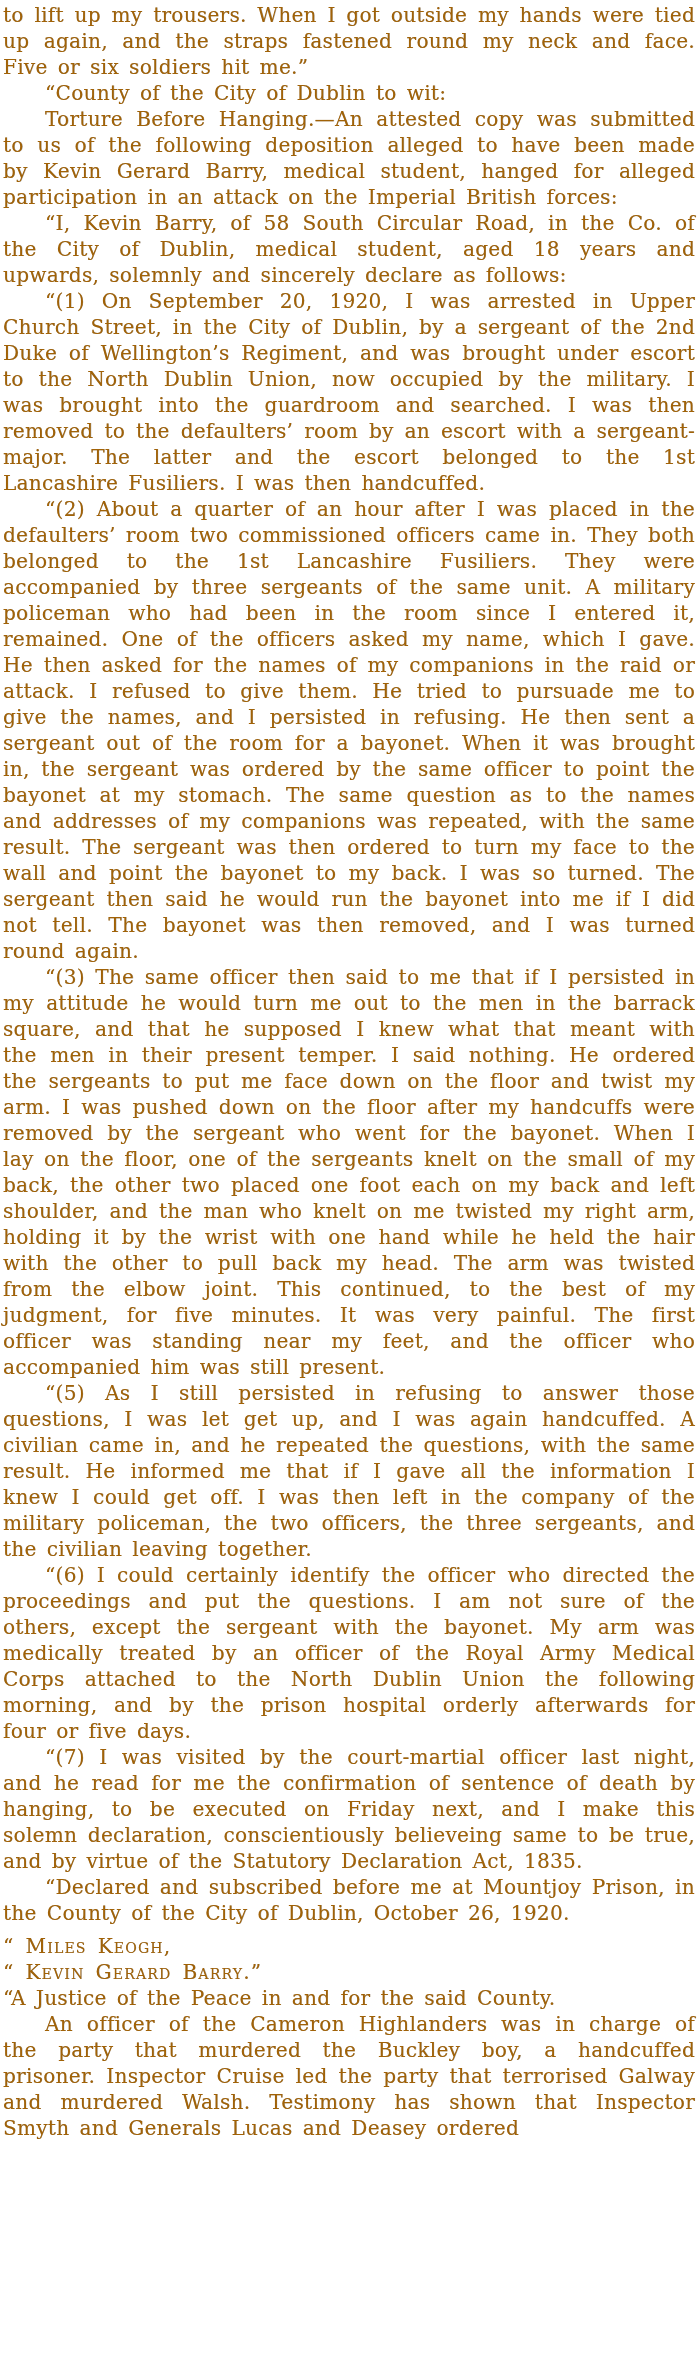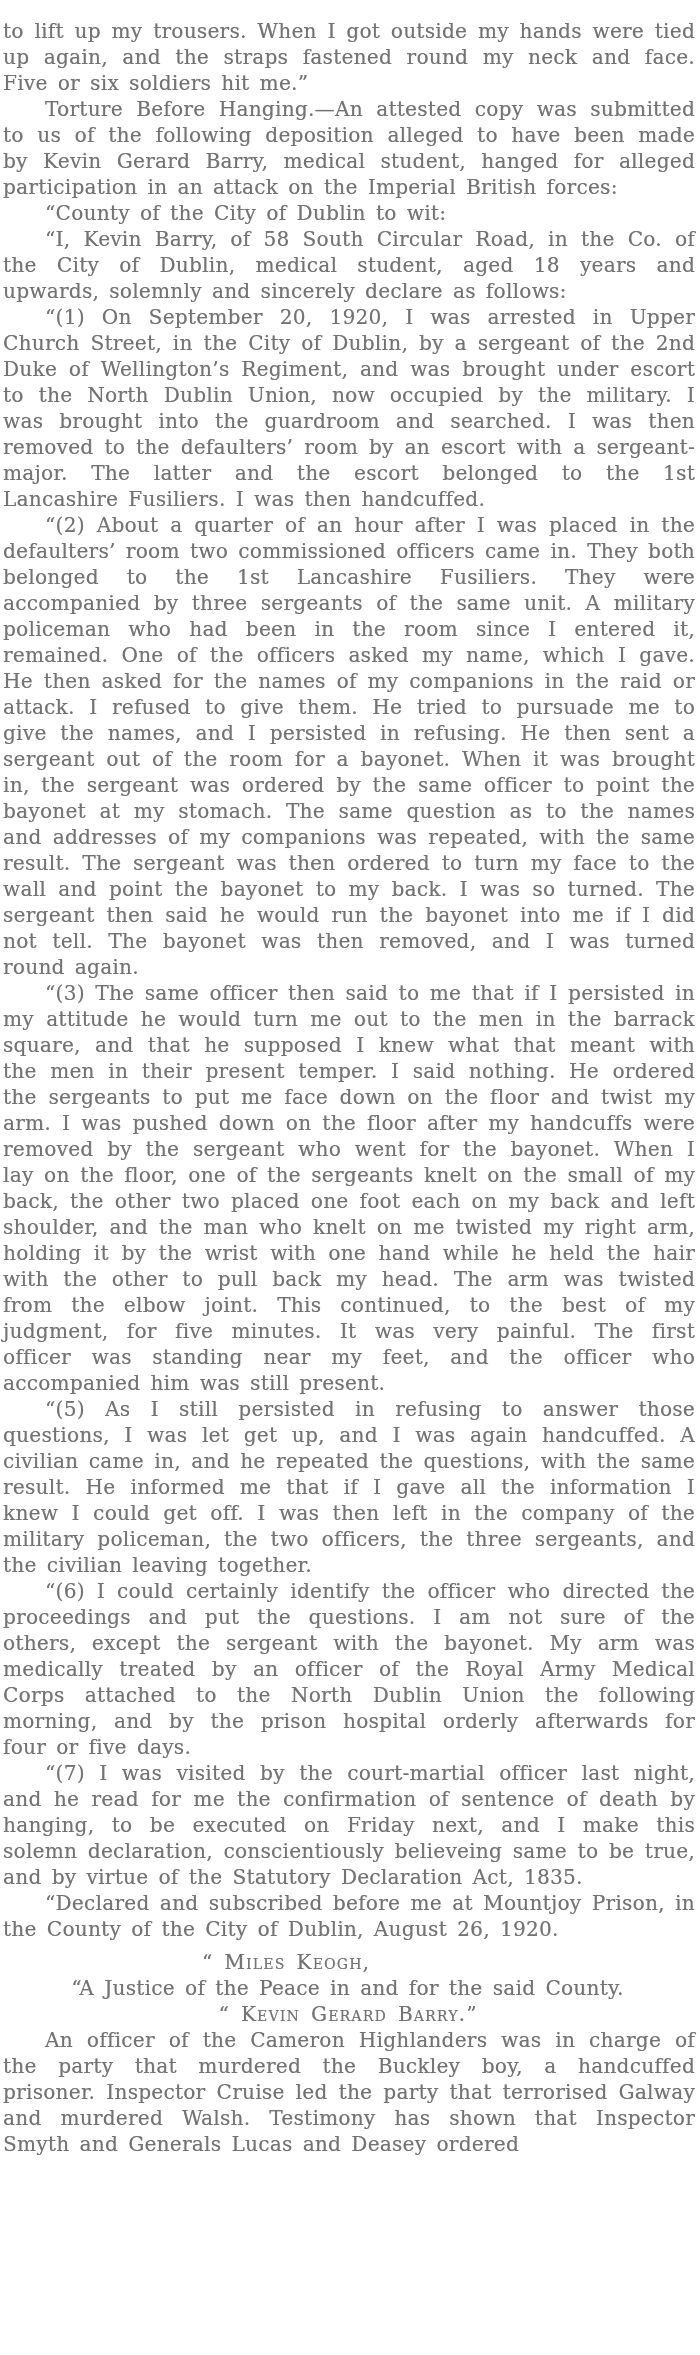--- a/index.html
+++ b/index.html
@@ -7,42 +7,42 @@
     padding: 0;
     background: #ffffff;
   }
   .page {
     position: relative;
     box-sizing: border-box;
     width: 700px;
     height: 2355px;
     overflow: hidden;
     background: #ffffff;
-    padding: 18px 5px 0 3px;
+    padding: 2px 5px 0 3px;
     font-family: "DejaVu Serif", "Liberation Serif", serif;
     font-size: 20px;
     line-height: 26px;
-    color: #737373;
+    color: #a16207;
     text-align: justify;
     letter-spacing: 0.3px;
     word-spacing: 3.5px;
     text-shadow: 0.3px 0.3px 0 rgba(20,18,16,0.35);
   }
   .page p {
     margin: 0;
     text-indent: 42px;
   }
   .page p.noindent {
     text-indent: 0;
   }
   .sig-block {
     margin-top: 7px;
   }
   .sig-line {
-    text-align: center;
+    text-align: left;
     text-indent: 0;
   }
   .smallcaps {
     font-variant: small-caps;
     letter-spacing: 1.2px;
   }
   .sig-keogh {
     padding-right: 126px;
   }
   .sig-justice {
@@ -53,31 +53,31 @@
   }
   .after-sig {
     margin-top: 26px;
   }
 </style>
 </head>
 <body>
 
 <div class="page">
   <p class="noindent">to lift up my trousers. When I got outside my hands were tied up again, and the straps fastened round my neck and face. Five or six soldiers hit me.”</p>
+  <p>“County of the City of Dublin to wit:</p>
   <p>Torture Before Hanging.—An attested copy was submitted to us of the following deposition alleged to have been made by Kevin Gerard Barry, medical student, hanged for alleged participation in an attack on the Imperial British forces:</p>
-  <p>“County of the City of Dublin to wit:</p>
   <p>“I, Kevin Barry, of 58 South Circular Road, in the Co. of the City of Dublin, medical student, aged 18 years and upwards, solemnly and sincerely declare as follows:</p>
   <p>“(1) On September 20, 1920, I was arrested in Upper Church Street, in the City of Dublin, by a sergeant of the 2nd Duke of Wellington’s Regiment, and was brought under escort to the North Dublin Union, now occupied by the military. I was brought into the guardroom and searched. I was then removed to the defaulters’ room by an escort with a sergeant-major. The latter and the escort belonged to the 1st Lancashire Fusiliers. I was then handcuffed.</p>
   <p>“(2) About a quarter of an hour after I was placed in the defaulters’ room two commissioned officers came in. They both belonged to the 1st Lancashire Fusiliers. They were accompanied by three sergeants of the same unit. A military policeman who had been in the room since I entered it, remained. One of the officers asked my name, which I gave. He then asked for the names of my companions in the raid or attack. I refused to give them. He tried to pursuade me to give the names, and I persisted in refusing. He then sent a sergeant out of the room for a bayonet. When it was brought in, the sergeant was ordered by the same officer to point the bayonet at my stomach. The same question as to the names and addresses of my companions was repeated, with the same result. The sergeant was then ordered to turn my face to the wall and point the bayonet to my back. I was so turned. The sergeant then said he would run the bayonet into me if I did not tell. The bayonet was then removed, and I was turned round again.</p>
   <p>“(3) The same officer then said to me that if I persisted in my attitude he would turn me out to the men in the barrack square, and that he supposed I knew what that meant with the men in their present temper. I said nothing. He ordered the sergeants to put me face down on the floor and twist my arm. I was pushed down on the floor after my handcuffs were removed by the sergeant who went for the bayonet. When I lay on the floor, one of the sergeants knelt on the small of my back, the other two placed one foot each on my back and left shoulder, and the man who knelt on me twisted my right arm, holding it by the wrist with one hand while he held the hair with the other to pull back my head. The arm was twisted from the elbow joint. This continued, to the best of my judgment, for five minutes. It was very painful. The first officer was standing near my feet, and the officer who accompanied him was still present.</p>
   <p>“(5) As I still persisted in refusing to answer those questions, I was let get up, and I was again handcuffed. A civilian came in, and he repeated the questions, with the same result. He informed me that if I gave all the information I knew I could get off. I was then left in the company of the military policeman, the two officers, the three sergeants, and the civilian leaving together.</p>
   <p>“(6) I could certainly identify the officer who directed the proceedings and put the questions. I am not sure of the others, except the sergeant with the bayonet. My arm was medically treated by an officer of the Royal Army Medical Corps attached to the North Dublin Union the following morning, and by the prison hospital orderly afterwards for four or five days.</p>
   <p>“(7) I was visited by the court-martial officer last night, and he read for me the confirmation of sentence of death by hanging, to be executed on Friday next, and I make this solemn declaration, conscientiously believeing same to be true, and by virtue of the Statutory Declaration Act, 1835.</p>
-  <p>“Declared and subscribed before me at Mountjoy Prison, in the County of the City of Dublin, August 26, 1920.</p>
+  <p>“Declared and subscribed before me at Mountjoy Prison, in the County of the City of Dublin, October 26, 1920.</p>
 
   <div class="sig-block">
     <div class="sig-line sig-keogh smallcaps">“ Miles Keogh,</div>
+    <div class="sig-line sig-barry smallcaps">“ Kevin Gerard Barry.”</div>
     <div class="sig-line sig-justice">“A Justice of the Peace in and for the said County.</div>
-    <div class="sig-line sig-barry smallcaps">“ Kevin Gerard Barry.”</div>
   </div>
 
   <p class="after-sig">An officer of the Cameron Highlanders was in charge of the party that murdered the Buckley boy, a handcuffed prisoner. Inspector Cruise led the party that terrorised Galway and murdered Walsh. Testimony has shown that Inspector Smyth and Generals Lucas and Deasey ordered</p>
 </div>
 
 </body></html>

